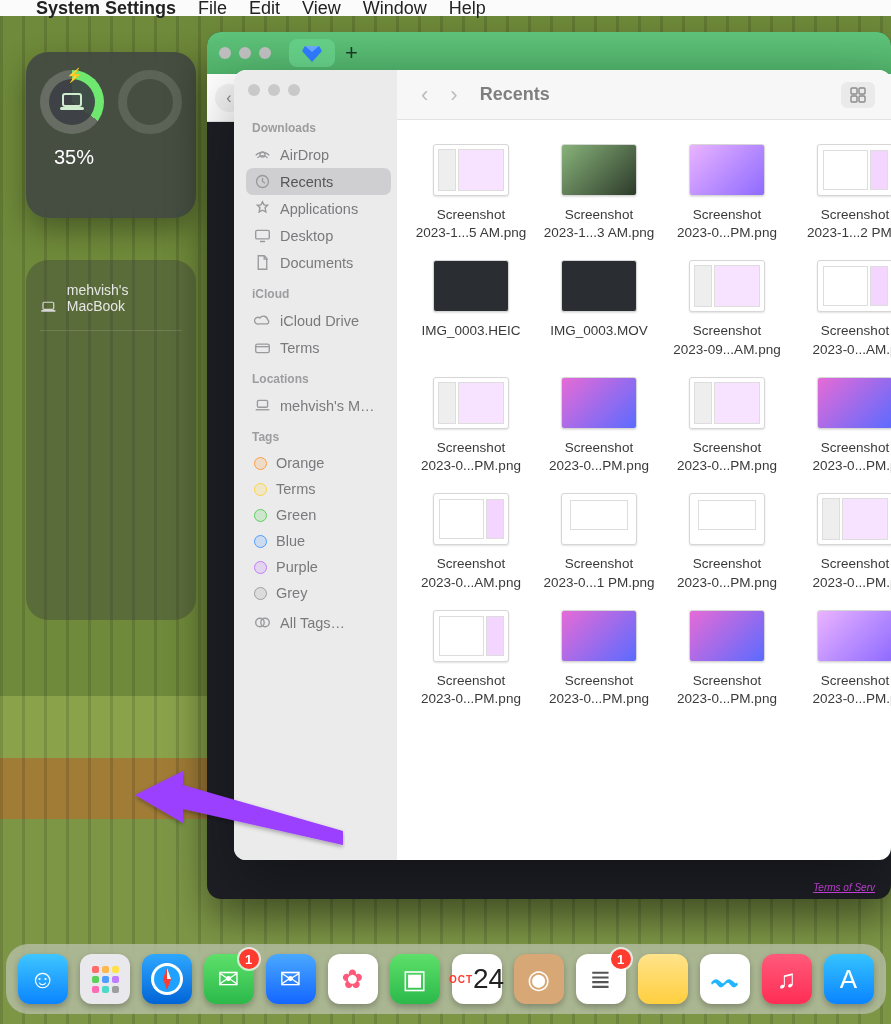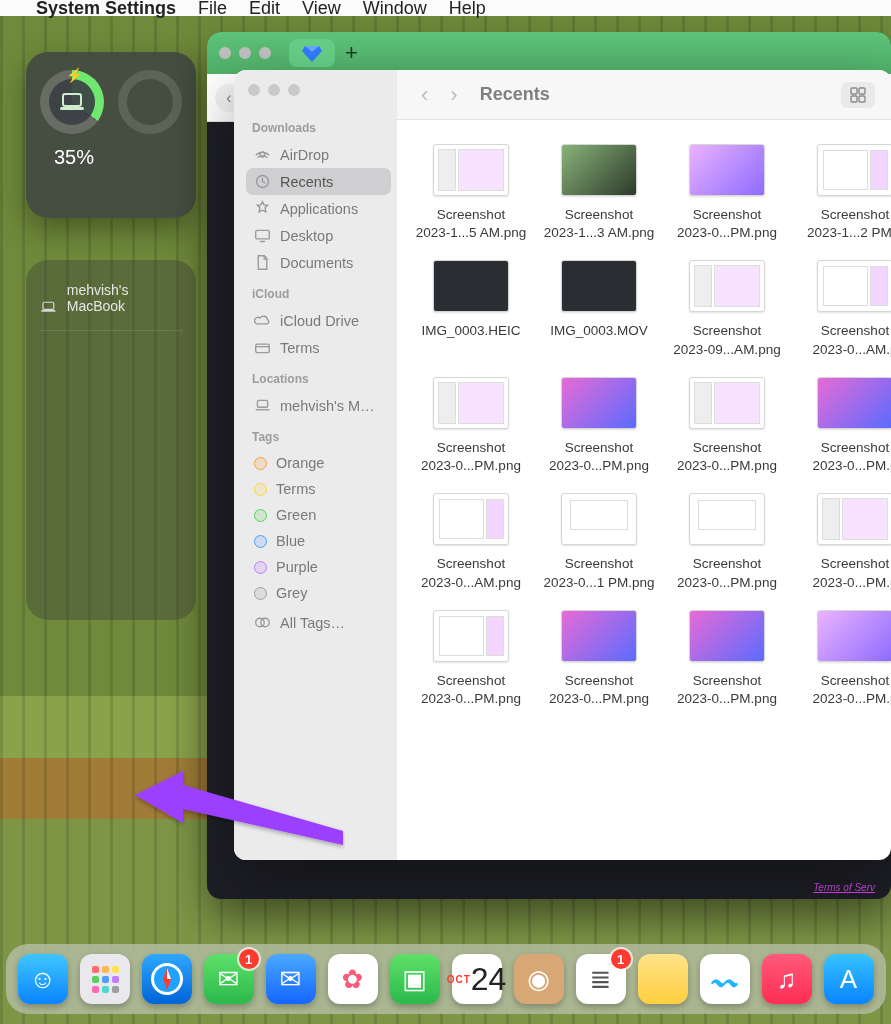--- a/index.html
+++ b/index.html
@@ -115,21 +115,21 @@
   backdrop-filter: blur(10px); z-index:60;}
 #dock .app { width:50px; height:50px; border-radius:12px; position:relative;
   display:flex; align-items:center; justify-content:center; font-size:26px;
   color:#fff; box-shadow:0 3px 6px rgba(0,0,0,.25);}
 #dock .badge { position:absolute; top:-5px; right:-5px; min-width:20px; height:20px;
   border-radius:10px; background:#ff3b30; color:#fff; font-size:13px;
   display:flex; align-items:center; justify-content:center; font-weight:600;
   box-shadow:0 0 0 2px rgba(255,255,255,.7);}
 #dock .cal { background:#fff; color:#222; flex-direction:row; font-size:11px;}
 #dock .cal .m { color:#ff3b30; font-weight:700; font-size:10px; letter-spacing:1px;}
-#dock .cal .d { font-size:32px; font-weight:500; line-height:1; margin-top:-1px;}
+#dock .cal .d { font-size:28px; font-weight:500; line-height:1; margin-top:-1px;}
 </style>
 </head>
 <body>
 
 <div id="sky"></div>
 <div id="wallpaper"></div>
 
 <div id="menubar">
   <span class="apple"></span>
   <span class="bold">System Settings</span>

